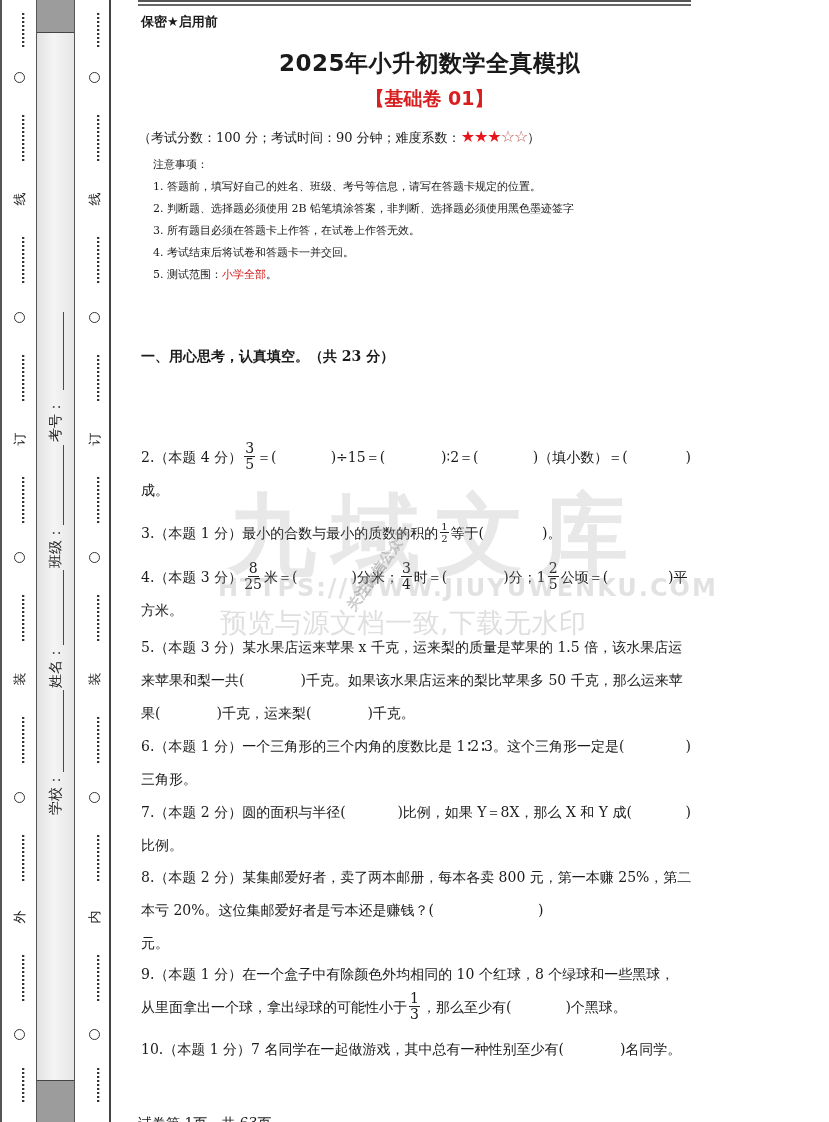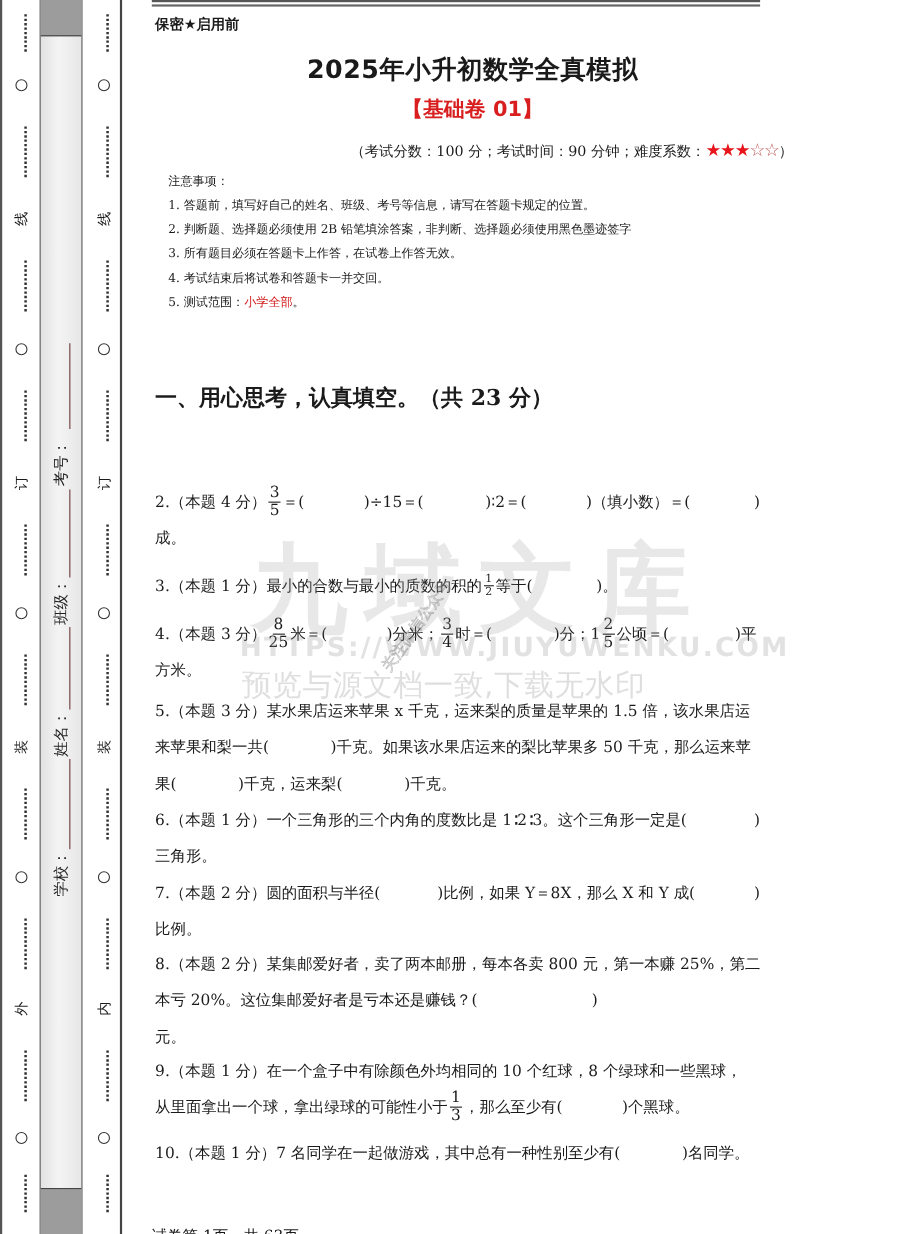--- a/index.html
+++ b/index.html
@@ -30,28 +30,28 @@
 
   
   .page { position: absolute; left: 138px; top: 0; width: 553px; height: 1122px; }
   .rule-top { position: absolute; left: 0; top: 0; width: 553px; height: 6px; border-bottom: 2px solid #666; }
   .rule-top::before { content: ""; position: absolute; left: 0; top: 0; width: 100%; height: 2px; background: #555; }
 
   .secret { position: absolute; left: 3px; top: 13px; font-family: "DejaVu Sans", sans-serif; font-weight: bold; font-size: 13px; }
 
   .title { position: absolute; left: 0; top: 48px; width: 583px; text-align: center; font-family: "DejaVu Sans", sans-serif; font-weight: bold; font-size: 23px; letter-spacing: 0.5px; }
   .subtitle { position: absolute; left: 0; top: 86px; width: 583px; text-align: center; font-family: "DejaVu Sans", sans-serif; font-weight: bold; font-size: 19px; color: #d81e1e; }
-  .meta { position: absolute; left: 0; top: 127px; width: 583px; text-align: right; font-size: 13px; }
+  .meta { position: absolute; left: 0; top: 127px; width: 583px; text-align: left; font-size: 13px; }
   .meta .stars-full { color: #e8141b; font-size: 16px; letter-spacing: -1px; }
   .meta .stars-empty { color: #b55; font-size: 16px; letter-spacing: -1px; }
 
   .notes { position: absolute; left: 15px; top: 154px; width: 553px; font-size: 11px; line-height: 22px; }
   .notes .red { color: #d01818; }
 
-  .section-head { position: absolute; left: 3px; top: 348px; font-weight: bold; font-size: 20px; text-align: center; }
+  .section-head { position: absolute; left: 3px; top: 348px; font-weight: bold; font-size: 14px; text-align: center; }
 
   .q { position: absolute; left: 3px; width: 550px; font-size: 14px; line-height: 34px; }
   .q .line { display: flex; justify-content: space-between; white-space: nowrap; height: 33px; align-items: center; }
   .q .line.left { justify-content: flex-start; }
   .blank { display: inline-block; }
   .frac { display: inline-flex; flex-direction: column; align-items: center; vertical-align: middle; line-height: 15px; font-size: 14px; margin: 0 2px; }
   .frac .num { border-bottom: 1px solid #222; padding: 0 1px; }
   .frac.small { font-size: 10px; line-height: 11px; }
   .mixed { display: inline-flex; align-items: center; }
 

